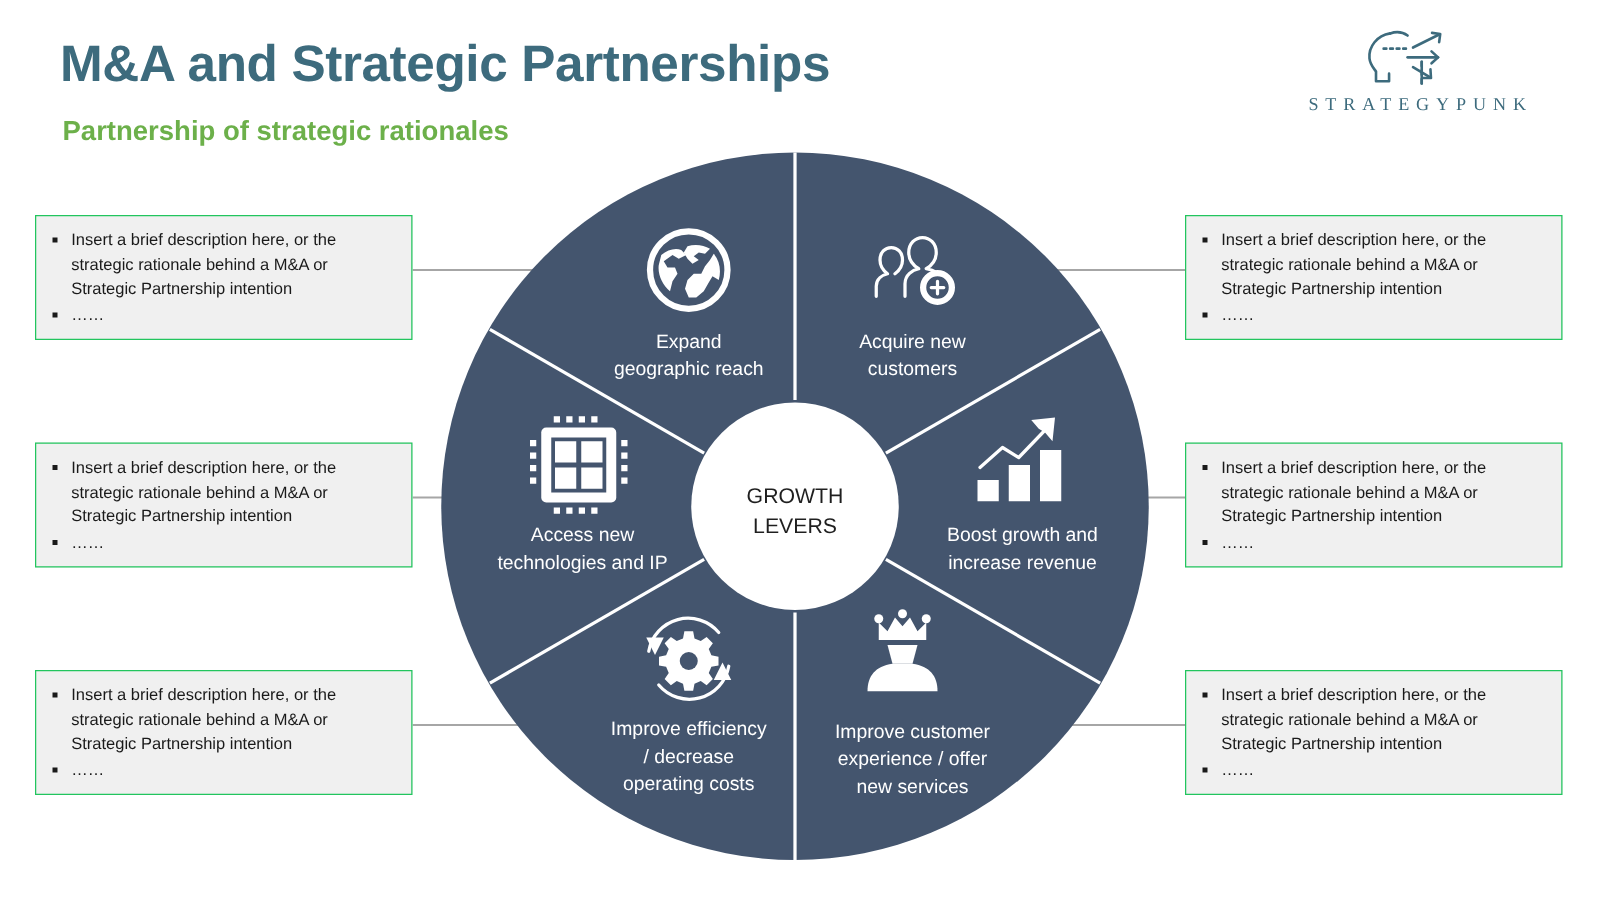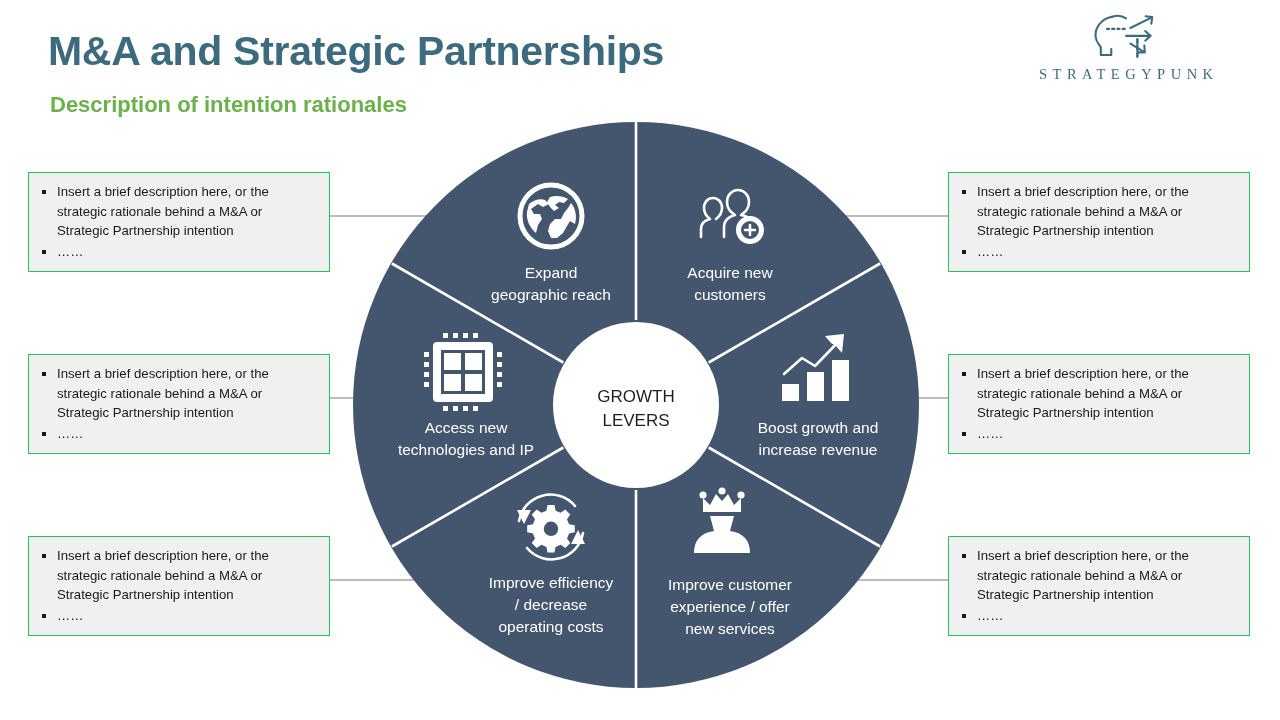--- a/index.html
+++ b/index.html
@@ -39,22 +39,23 @@
     font-size: 22px;
     font-weight: bold;
     color: #6cb04a;
     white-space: nowrap;
   }
 
   
   .logo-wrap {
     position: absolute;
     right: 46px;
-    top: 8px;
+    top: 18px;
     width: 200px;
+    text-align: center;
   }
   .logo-mark {
     height: 54px;
     display: block;
     margin: 0 auto 4px auto;
   }
   .logo-text {
     font-family: "Liberation Serif", serif;
     font-size: 14.5px;
     letter-spacing: 5.5px;
@@ -144,21 +145,21 @@
   .cal-r1 { left: 948px; top: 172px; }
   .cal-r2 { left: 948px; top: 354px; }
   .cal-r3 { left: 948px; top: 536px; }
 </style>
 </head>
 <body>
 
 <div id="slide">
 
   <div class="title">M&amp;A and Strategic Partnerships</div>
-  <div class="subtitle">Description of intention rationales</div>
+  <div class="subtitle">Partnership of strategic rationales</div>
 
   <div class="logo-wrap">
     <svg class="logo-mark" viewBox="0 0 110 62">
       <g fill="none" stroke="#3d6b7d" stroke-width="2.4" stroke-linecap="round" stroke-linejoin="round">
         <path d="M30 10 C18 12 10 22 11 33 C11.6 39 15 42 17 45 L17 54 L29 54 L29 47"></path>
         <path d="M30 10 C36 8 42 9 46 12"></path>
         <path d="M24 24 L26.5 24 M30 24 L32.5 24 M36 24 L38.5 24 M42 24 L44.5 24"></path>
         <path d="M46 32 L74 32"></path>
         <path d="M68 26.5 L74 32 L68 37.5"></path>
         <path d="M51 23 L75 11"></path>

